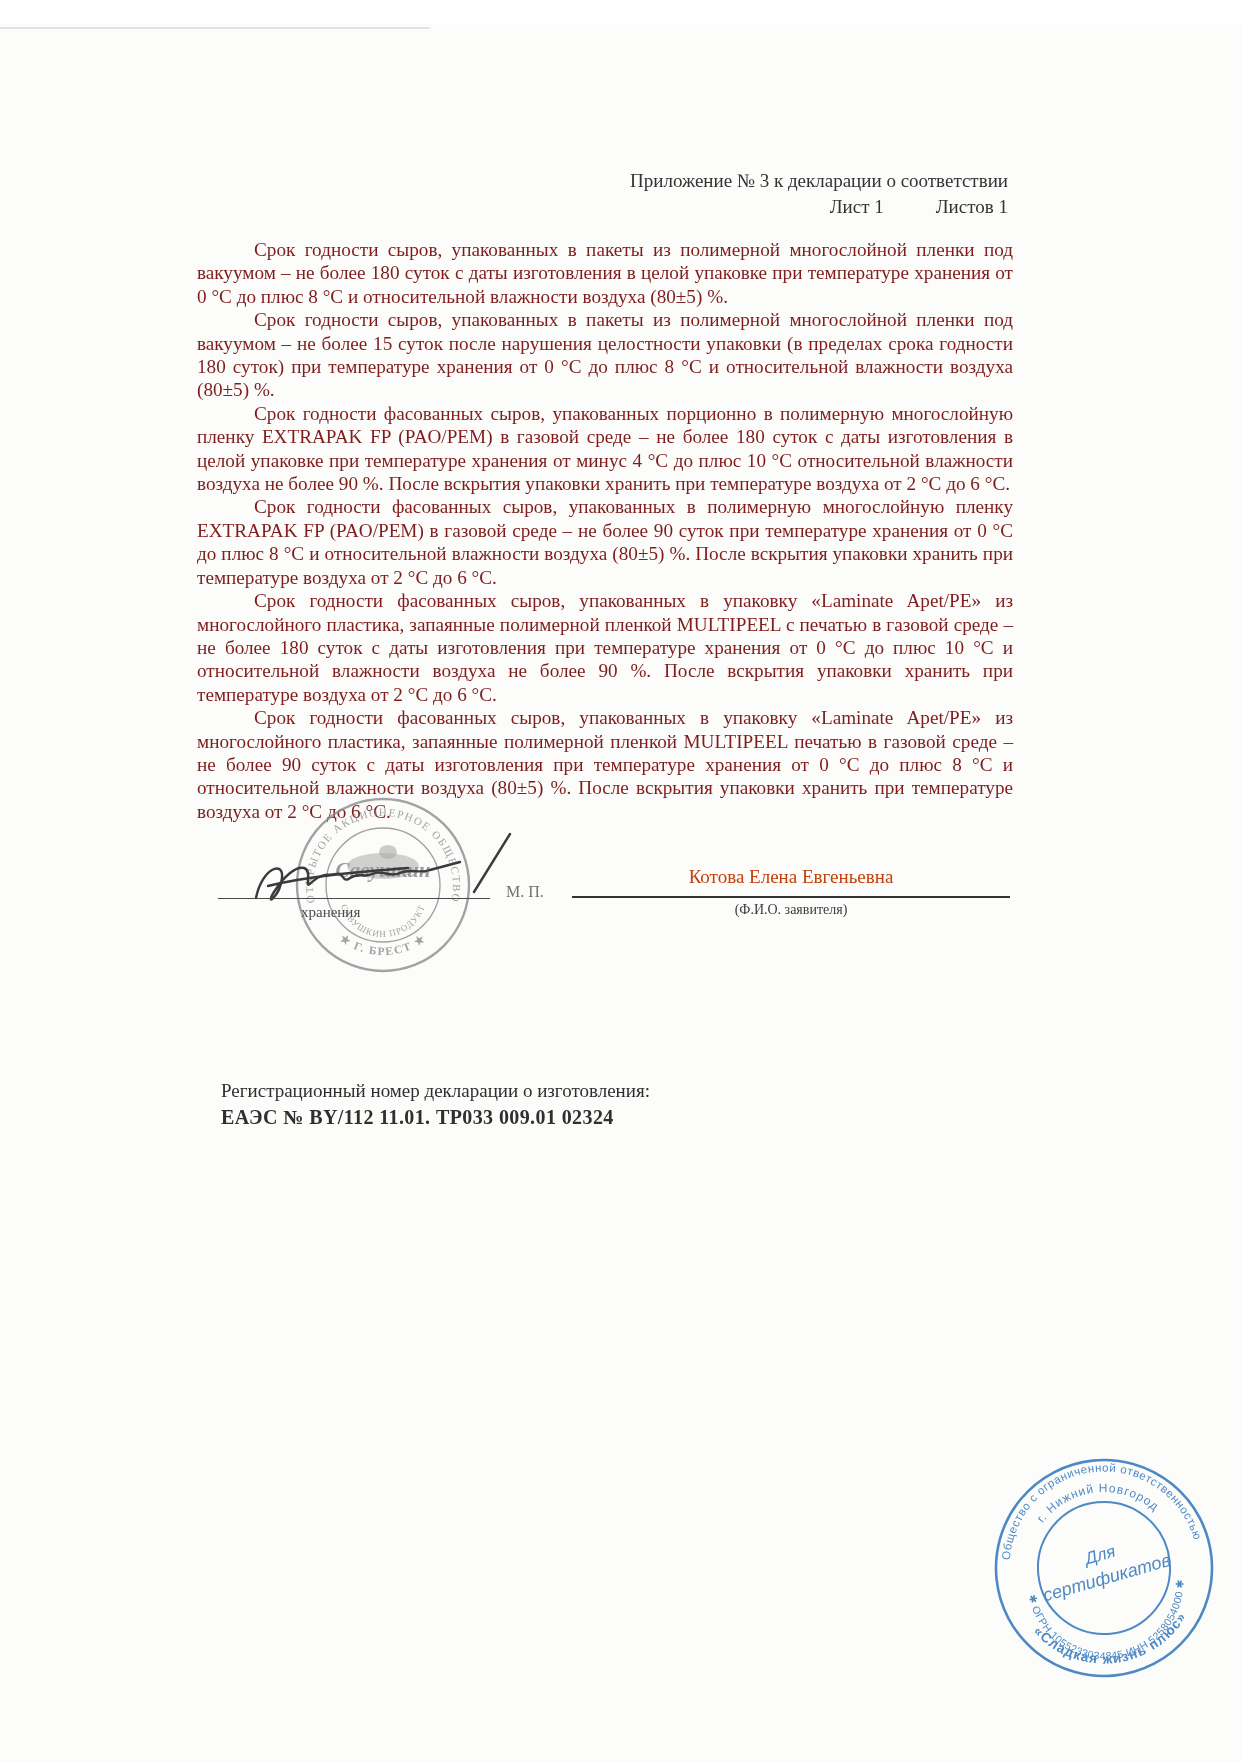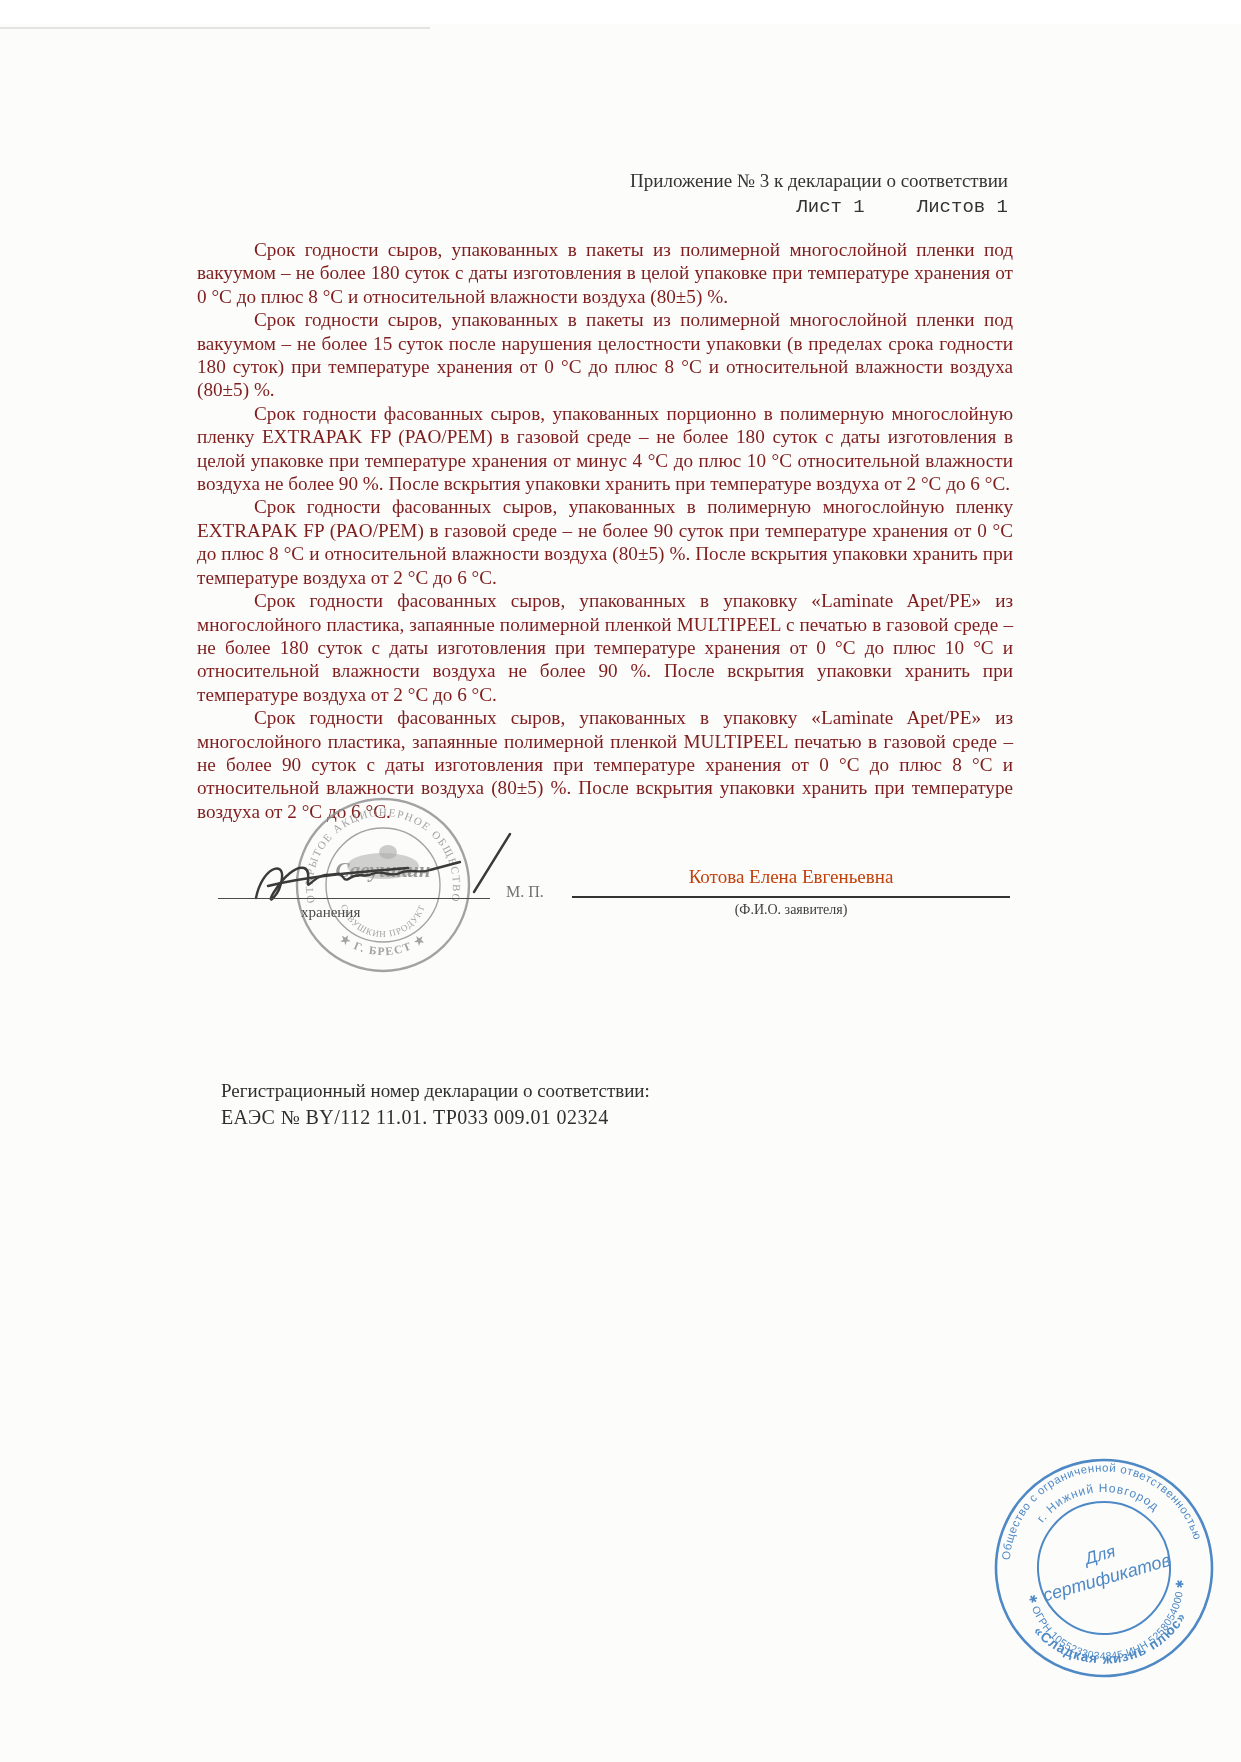--- a/index.html
+++ b/index.html
@@ -8,39 +8,39 @@
     width:1241px;height:1762px;
     background:#fcfcfb;
     overflow:hidden;
     font-family:"Liberation Serif", serif;
     color:#2b2b2b;
     margin-top:24px;
   }
   .scan-edge{position:absolute;top:3px;left:0;width:430px;height:2px;background:#e3e3e3;}
   .hdr{position:absolute;right:233px;text-align:right;font-size:19px;color:#333;}
   .hdr-appendix{top:146px;}
-  .hdr-sheets{top:172px;font-family:Liberation Mono, monospace;}
+  .hdr-sheets{top:172px;}
   .hdr-sheets .gap{display:inline-block;width:52px;}
   .body-text{
     position:absolute;left:197px;top:214px;width:816px;
     font-size:19.2px;line-height:23.4px;text-align:justify;color:#7f1d1d;
   }
   .body-text p{margin:0;text-indent:57px;}
   .stamp-gray{position:absolute;left:292px;top:770px;opacity:.82;}
   .stamp-gray text{font-family:"Liberation Serif", serif;}
   .sig-scribble{position:absolute;left:238px;top:792px;}
   .sig-line-left{position:absolute;left:218px;top:874px;width:272px;border-top:1.6px solid #4a4a4a;}
   .lbl-podpis{position:absolute;left:301px;top:880px;font-size:15px;color:#4a4a4a;}
   .lbl-mp{position:absolute;left:506px;top:859px;font-size:16px;color:#737373;}
   .declarant-name{position:absolute;left:572px;top:842px;width:438px;text-align:center;font-size:19px;color:#c2410c;}
   .sig-line-right{position:absolute;left:572px;top:872px;width:438px;border-top:2px solid #333;}
   .lbl-fio{position:absolute;left:572px;top:878px;width:438px;text-align:center;font-size:14px;color:#3c3c3c;}
   .reg-block{position:absolute;left:221px;top:1056px;color:#2f2f2f;}
   .reg-label{font-size:19px;}
-  .reg-number{font-size:20px;font-weight:normal;letter-spacing:.4px;margin-top:4px;}
+  .reg-number{font-size:20px;font-weight:bold;letter-spacing:.4px;margin-top:4px;}
   .stamp-blue{position:absolute;left:982px;top:1422px;transform:rotate(-6deg);opacity:.93;}
   .stamp-blue text{font-family:"Liberation Sans", sans-serif;}
 </style>
 </head>
 <body>
 
 <div class="page">
 
   <div class="scan-edge"></div>
 
@@ -100,21 +100,21 @@
 
   <div class="sig-line-left"></div>
   <div class="lbl-podpis">хранения</div>
   <div class="lbl-mp">М. П.</div>
 
   <div class="declarant-name">Котова Елена Евгеньевна</div>
   <div class="sig-line-right"></div>
   <div class="lbl-fio">(Ф.И.О. заявителя)</div>
 
   <div class="reg-block">
-    <div class="reg-label">Регистрационный номер декларации о соответствии:</div>
+    <div class="reg-label">Регистрационный номер декларации о изготовления:</div>
     <div class="reg-number">ЕАЭС № BY/112 11.01. ТР033 009.01 02324</div>
   </div>
 
   <svg class="stamp-blue" width="244" height="244" viewBox="0 0 244 244">
     <defs>
       <path id="b-top" d="M 37.8,161.3 A 94,94 0 1 1 206.2,161.3"></path>
       <path id="b-innertop" d="M 50.6,96.0 A 76,76 0 0 1 193.4,96.0"></path>
       <path id="b-numbers" d="M 44.3,128.8 A 78,78 0 1 0 199.7,128.8"></path>
       <path id="b-bottom" d="M 27.4,113.8 A 95,95 0 1 0 216.6,113.8"></path>
     </defs>

